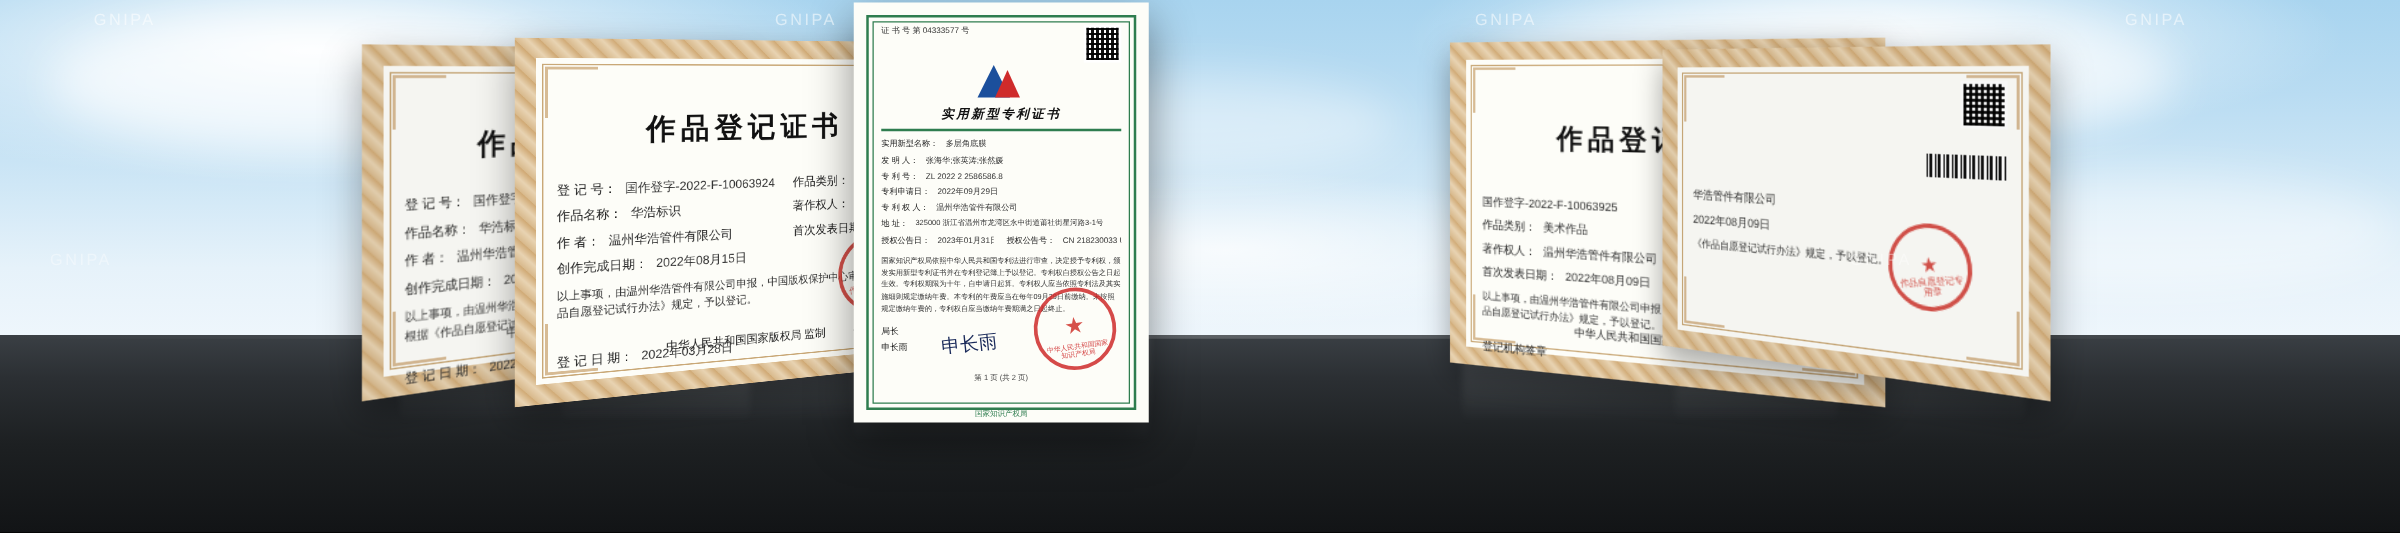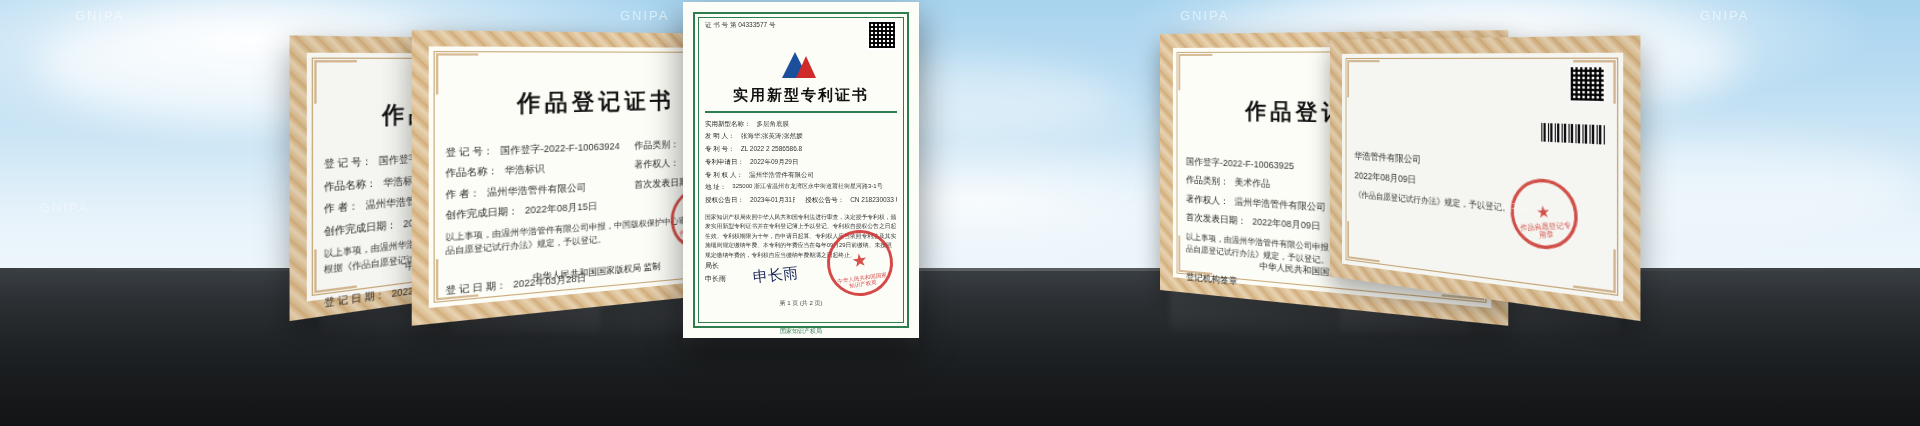--- a/index.html
+++ b/index.html
@@ -391,21 +391,21 @@
       <div style="display:flex;justify-content:space-between;align-items:flex-start;">
         <div style="font-size:6.5px;color:#333;">证 书 号 第 04333577 号</div>
         <div class="qr" style="width:26px;height:26px;"></div>
       </div>
 
       <div class="pat-logo">
         <span class="blue"></span>
         <span class="red"></span>
       </div>
 
-      <div class="cert-title" style="font-size:15px;letter-spacing:2px;">实用新型专利证书</div>
+      <div class="cert-title" style="font-size:10px;letter-spacing:2px;font-style:italic;">实用新型专利证书</div>
       <div class="green-rule"></div>
 
       <div style="margin-top:4px;font-size:6.5px;">
         <div class="field-row" style="margin-top:3px;">
           <span class="field-label">实用新型名称：</span>
           <span class="field-value">多层角底膜</span>
         </div>
         <div class="field-row" style="margin-top:3px;">
           <span class="field-label">发 明 人：</span>
           <span class="field-value">张海华;张英涛;张然媛</span>

